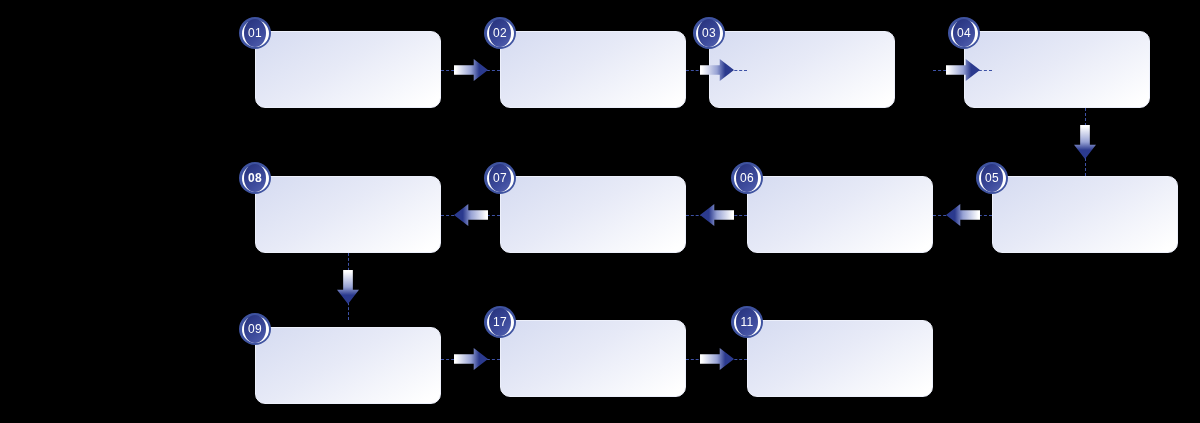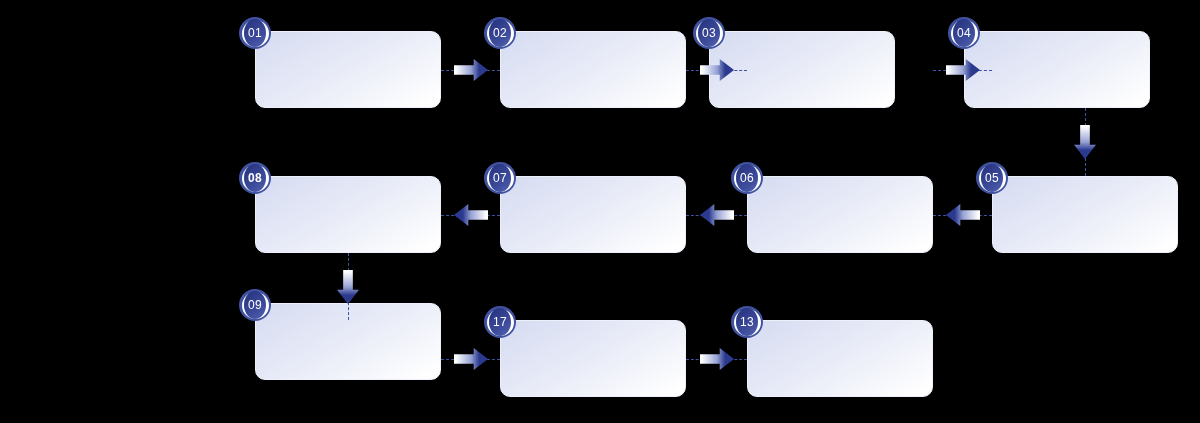--- a/index.html
+++ b/index.html
@@ -156,41 +156,41 @@
       </div>
     </div>
     <div class="step-box" style="left: 255px; top: 176px; font-weight: bold;">
       <div class="step-body"></div>
       <div class="badge">
         <div class="badge-ring">
           <div class="badge-inner">08</div>
         </div>
       </div>
     </div>
-    <div class="step-box" style="left: 255px; top: 303px; padding-left: 45px;">
+    <div class="step-box" style="left: 255px; top: 327px; padding-left: 45px;">
       <div class="step-body"></div>
       <div class="badge">
         <div class="badge-ring">
           <div class="badge-inner">09</div>
         </div>
       </div>
     </div>
     <div class="step-box" style="left: 500px; top: 320px;">
       <div class="step-body"></div>
       <div class="badge">
         <div class="badge-ring">
           <div class="badge-inner">17</div>
         </div>
       </div>
     </div>
     <div class="step-box" style="left: 747px; top: 320px;">
       <div class="step-body"></div>
       <div class="badge">
         <div class="badge-ring">
-          <div class="badge-inner">13</div>
+          <div class="badge-inner">11</div>
         </div>
       </div>
     </div>
     <div class="dash-h" style="left: 441px; top: 70px; width: 59px;"></div>
     <div class="arrow-right" style="left: 454px; top: 59px;"></div>
     <div class="dash-h" style="left: 686px; top: 70px; width: 61px;"></div>
     <div class="arrow-right" style="left: 700px; top: 59px;"></div>
     <div class="dash-h" style="left: 933px; top: 70px; width: 59px;"></div>
     <div class="arrow-right" style="left: 946px; top: 59px;"></div>
     <div class="dash-v" style="left: 1085px; top: 108px; height: 68px;"></div>

